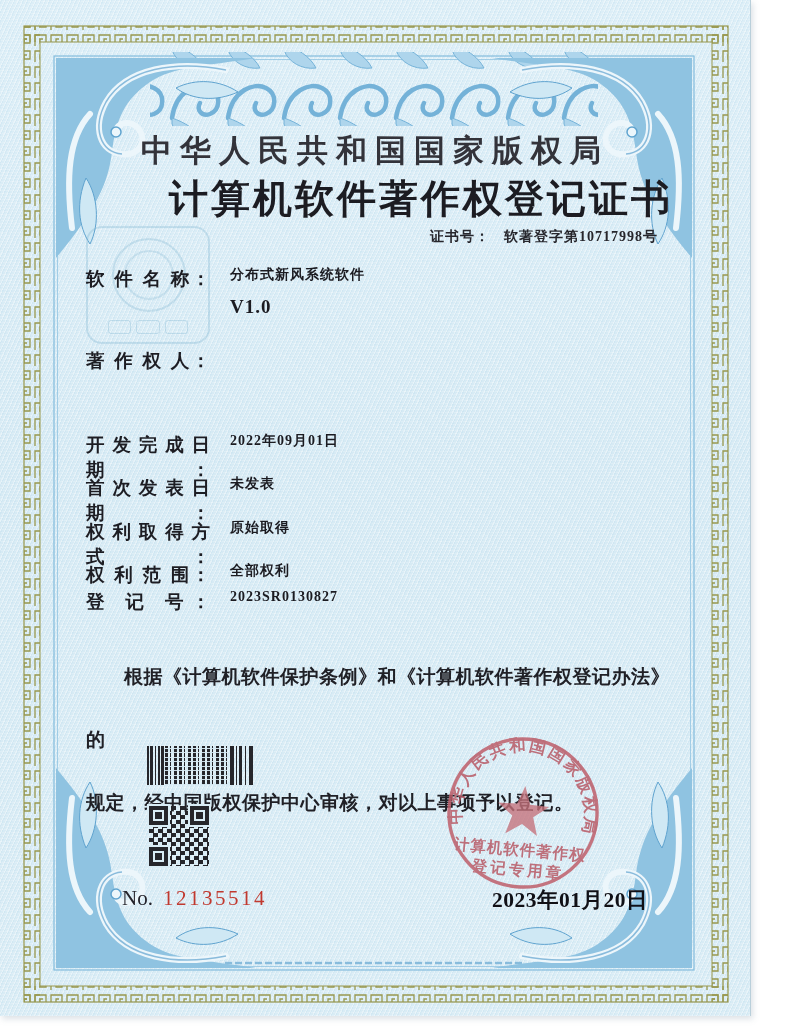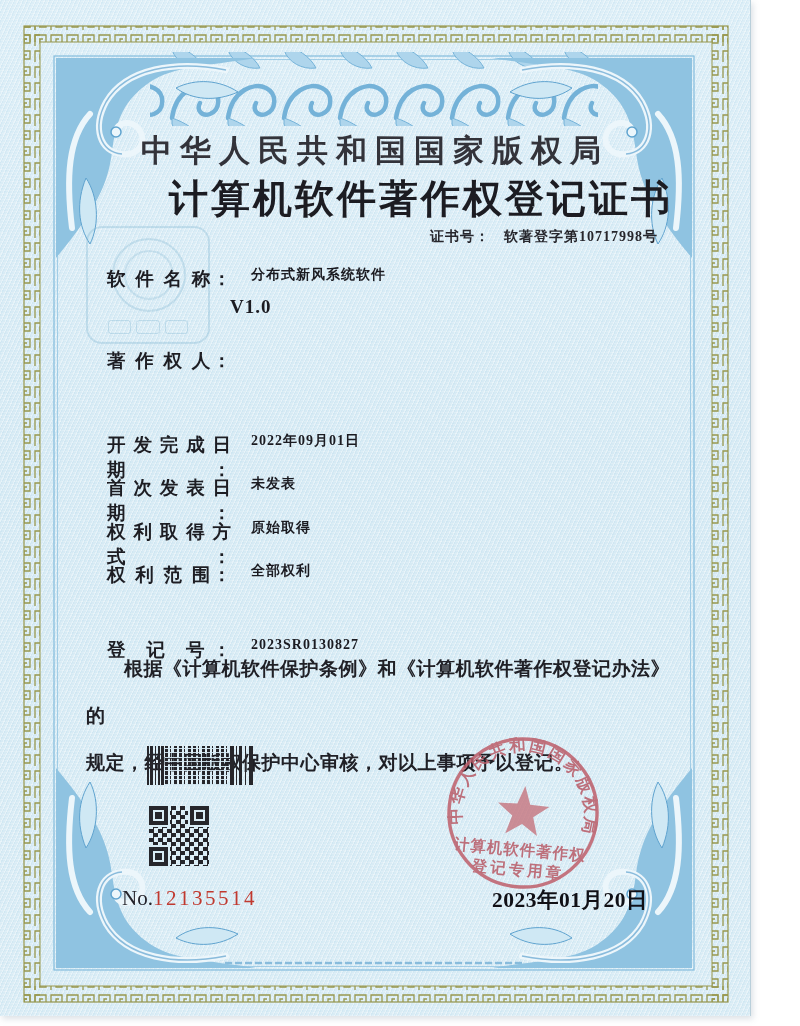--- a/index.html
+++ b/index.html
@@ -25,34 +25,34 @@
   }
   .cert-title{
     position:absolute;left:0;top:172px;width:750px;text-align:center;
     font-size:39px;font-weight:bold;letter-spacing:3px;color:#1c1c22;padding-left:46px;
   }
   .certno{
     position:absolute;left:0;top:228px;right:92px;text-align:right;
     font-size:14px;font-weight:bold;color:#26262c;letter-spacing:1px;
   }
   .certno .gap{display:inline-block;width:14px;}
-  .row{position:absolute;left:86px;display:flex;margin-left:21px;}
+  .row{position:absolute;left:86px;display:flex;}
   .row .lbl{
     display:inline-block;width:124px;
     font-family:"Liberation Sans","DejaVu Sans",sans-serif;
     font-size:18.5px;font-weight:bold;color:#1d1d23;
     text-align:justify;text-align-last:justify;
   }
   .row .val{
     margin-left:20px;font-size:14px;font-weight:600;color:#1b1b21;letter-spacing:1px;
   }
   .v2{position:absolute;left:230px;top:296px;font-size:19px;font-weight:600;color:#1b1b21;letter-spacing:1px;}
   .statement{
     position:absolute;left:86px;top:645px;width:596px;
-    font-size:19px;font-weight:600;color:#202026;letter-spacing:.5px;line-height:47px;
+    font-size:19px;font-weight:600;color:#202026;letter-spacing:.5px;line-height:63px;
   }
   .statement .l1{text-indent:2em;}
   
   .barcode{position:absolute;left:147px;top:746px;width:108px;height:39px;display:flex;}
   .bc-l{width:17%;height:100%;
     background:repeating-linear-gradient(90deg,#26262b 0 2px,rgba(0,0,0,0) 2px 3px,#26262b 3px 6px,rgba(0,0,0,0) 6px 8px,#26262b 8px 9px,rgba(0,0,0,0) 9px 11px);}
   .bc-m{width:60%;height:100%;
     background:
       repeating-linear-gradient(0deg, rgba(215,234,244,.95) 0 1px, rgba(0,0,0,0) 1px 5px, rgba(215,234,244,.9) 5px 6px, rgba(0,0,0,0) 6px 9px),
       repeating-linear-gradient(90deg,#26262b 0 3px,rgba(0,0,0,0) 3px 5px,#26262b 5px 6px,rgba(0,0,0,0) 6px 9px,#26262b 9px 12px,rgba(0,0,0,0) 12px 14px);}
@@ -64,21 +64,21 @@
     background-size:9px 9px;}
   .qr .f{position:absolute;width:19px;height:19px;box-sizing:border-box;
     border:4px solid #26262b;background:#d9ecf5;outline:2px solid #d9ecf5;}
   .qr .f::after{content:"";position:absolute;inset:2px;background:#26262b;}
   .f-tl{left:0;top:0;} .f-tr{right:0;top:0;} .f-bl{left:0;bottom:0;}
   
   .stamp{position:absolute;left:433px;top:723px;width:180px;height:180px;opacity:.85;}
   .stamp text{font-family:"Liberation Sans","DejaVu Sans",sans-serif;font-weight:bold;fill:#b85a66;}
   
   .serial{position:absolute;left:122px;top:886px;font-size:21px;color:#23232b;}
-  .serial .num{color:#c0392f;letter-spacing:2.5px;margin-left:0;}
+  .serial .num{color:#c0392f;letter-spacing:2.5px;margin-left:10px;}
   .issue-date{position:absolute;left:452px;top:885px;font-size:21.5px;font-weight:bold;color:#101016;letter-spacing:.5px;margin-left:40px;}
   
   .wm{position:absolute;left:86px;top:226px;width:120px;height:114px;border-radius:16px;
     border:2px solid rgba(120,175,205,.30);}
   .wm .c1{position:absolute;left:24px;top:10px;width:70px;height:70px;border-radius:50%;
     border:2px solid rgba(120,175,205,.28);}
   .wm .c2{position:absolute;left:36px;top:22px;width:46px;height:46px;border-radius:50%;
     border:2px solid rgba(120,175,205,.24);}
   .wm .tabs{position:absolute;left:20px;bottom:8px;width:80px;height:14px;display:flex;gap:5px;}
   .wm .tabs i{flex:1;border:1.5px solid rgba(120,175,205,.30);border-radius:3px;}
@@ -169,21 +169,21 @@
   <div class="row" style="top:519px">
     <span class="lbl">权利取得方式：</span>
     <span class="val">原始取得</span>
   </div>
 
   <div class="row" style="top:562px">
     <span class="lbl">权 利 范 围：</span>
     <span class="val">全部权利</span>
   </div>
 
-  <div class="row" style="top:637px">
+  <div class="row" style="top:589px">
     <span class="lbl">登 记 号：</span>
     <span class="val">2023SR0130827</span>
   </div>
 
   <div class="statement">
     <div class="l1">根据《计算机软件保护条例》和《计算机软件著作权登记办法》的</div>
     <div class="l2">规定，经中国版权保护中心审核，对以上事项予以登记。</div>
   </div>
 
   <div class="barcode">

